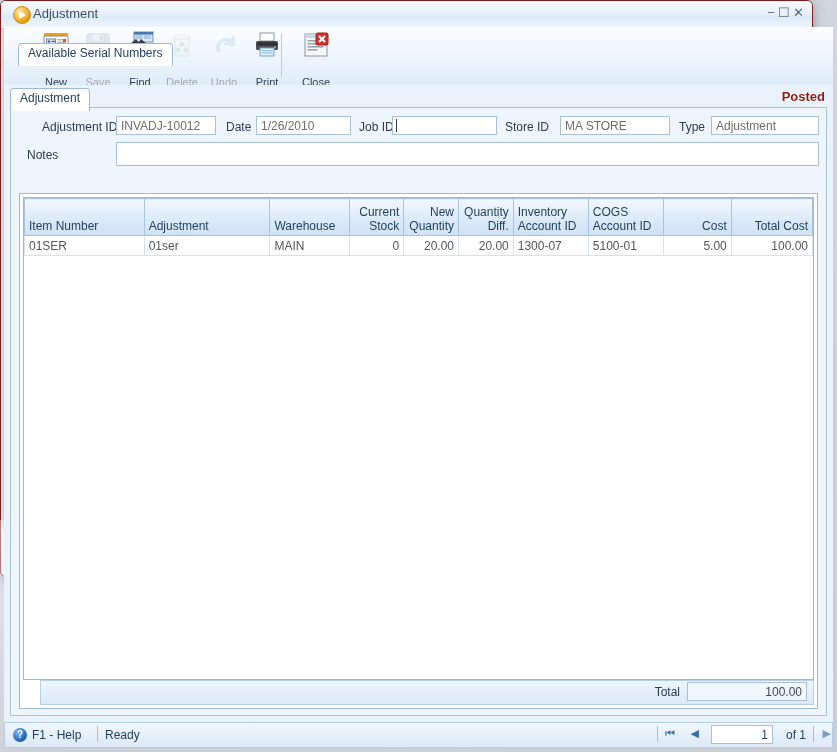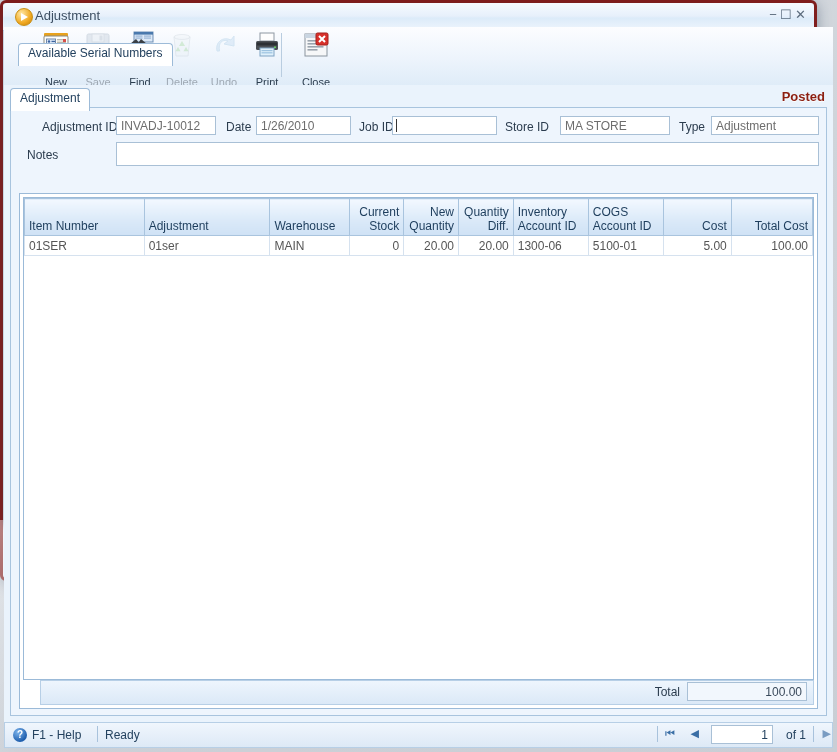--- a/index.html
+++ b/index.html
@@ -59,21 +59,21 @@
        background:#fff;overflow:hidden;white-space:nowrap;text-overflow:clip;}
   .num{text-align:right;}
 
   
   #smallwin{left:705px;top:80px;width:92px;height:93px;border-radius:6px 6px 0 0;}
   #smallwin .win-title{height:28px;}
   #smallwin .inner{position:absolute;left:4px;right:4px;top:28px;bottom:0;
        background:linear-gradient(180deg,#eef5fd,#cfe1f4);border:1px solid #bcd4ea;border-bottom:2px solid #5d8cc0;}
 
   
-  #adjwin{left:26px;top:177px;width:811px;height:575px;border:3px solid #7f1d1d;border-radius:6px;
+  #adjwin{left:26px;top:177px;width:811px;height:575px;border:1px solid #7f1d1d;border-radius:6px;
        background:#e8f1fb;box-shadow:0 3px 14px rgba(30,50,80,.40);}
   #adjwin .win-title{height:27px;background:linear-gradient(180deg,#f6faff 0%,#e7f0fb 48%,#dcebf9 56%,#eef5fd 100%);}
   #adjwin .tt{left:32px;top:5px;font-size:13px;color:#3d4f63;}
   #adj-toolbar{position:absolute;left:4px;right:4px;top:27px;height:58px;
        background:linear-gradient(180deg,#fcfdff 0%,#edf4fc 55%,#dfecf8 100%);
        border-bottom:1px solid #b9d0e7;}
   .tbitem{position:absolute;top:3px;width:48px;text-align:center;}
   .tbitem .ico{height:34px;}
   .tbitem .cap{font-size:11px;color:#2c3e50;margin-top:12px;}
   .tbitem.dis .cap{color:#9fa9b4;}
@@ -389,21 +389,21 @@
                 </tr>
               </thead>
             <tbody>
                 <tr>
                   <td>01SER</td>
                   <td>01ser</td>
                   <td>MAIN</td>
                   <td class="num">0</td>
                   <td class="num">20.00</td>
                   <td class="num">20.00</td>
-                  <td>1300-06</td>
+                  <td>1300-07</td>
                   <td>5100-01</td>
                   <td class="num">5.00</td>
                   <td class="num">100.00</td>
                 </tr>
               </tbody>
           </table>
         </div>
         <div id="totalrow">
           <span class="lbl" style="position:absolute;right:133px;top:4px;">Total</span>
           <div class="fld ro num" style="position:absolute;right:6px;top:1px;width:120px;text-align:right;color:#3a4a5c;background:#f2f7fd;">100.00</div>

